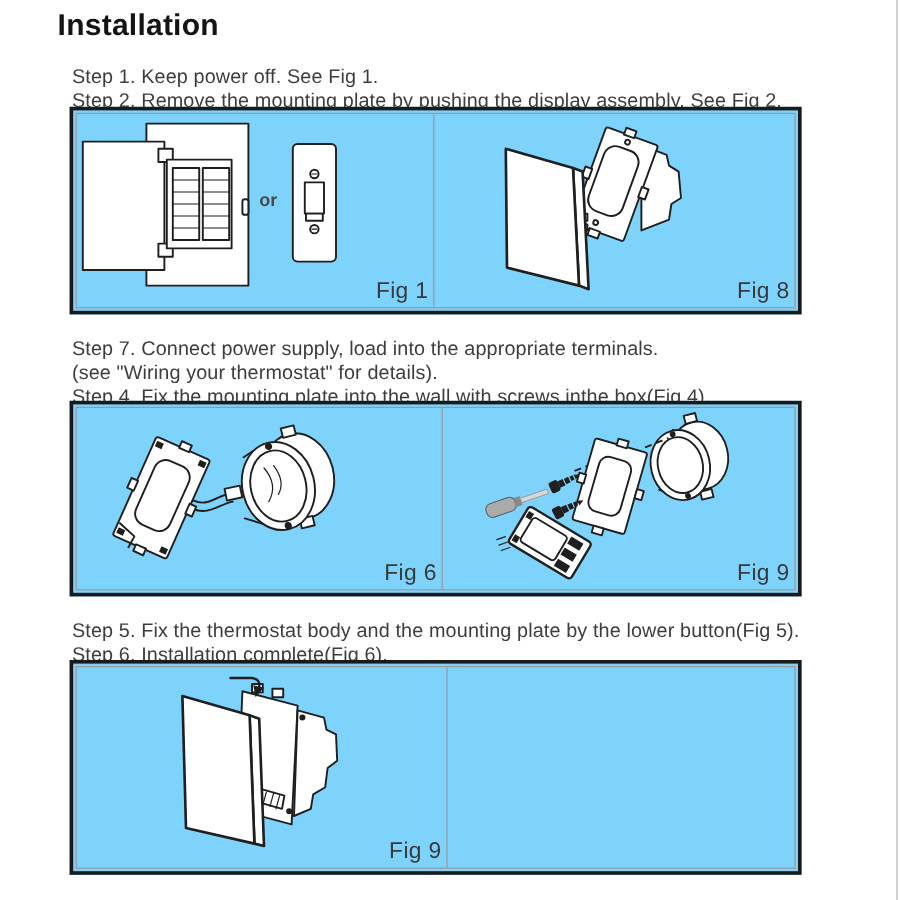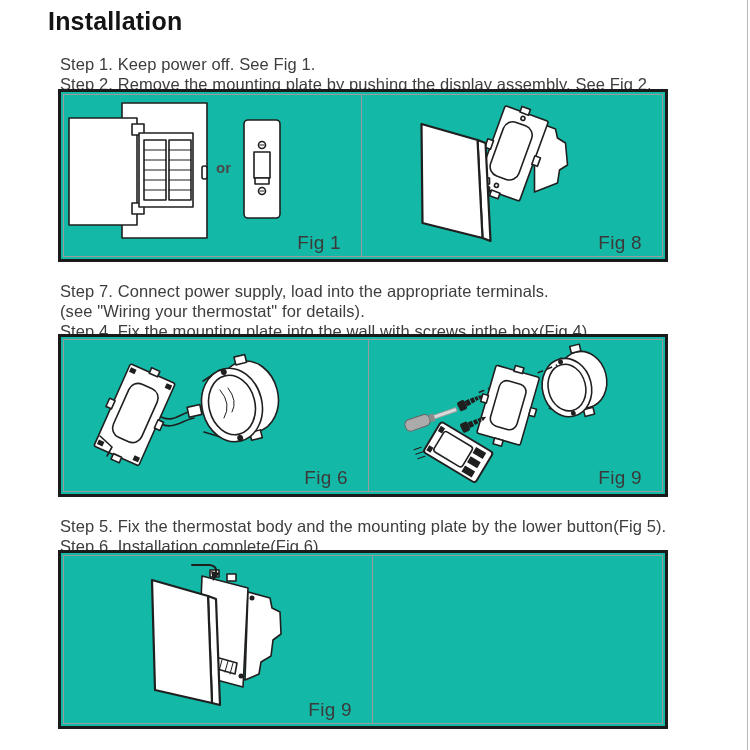--- a/index.html
+++ b/index.html
@@ -13,28 +13,28 @@
   .title{
     position:absolute;left:48px;top:7px;margin:0;
     font-size:25px;font-weight:700;color:#141414;letter-spacing:.2px;
   }
   .step{
     position:absolute;left:60px;white-space:nowrap;
     font-size:16.5px;color:#3d3d3d;letter-spacing:.1px;margin-top:16px;
   }
   .panel{
     position:absolute;left:58px;width:610px;box-sizing:border-box;
-    border:3px solid #1a1a1a;background:#14b8a6;
+    border:3px solid #1a1a1a;background:#7dd3fc;
   }
   .panel-inner{position:absolute;inset:2px;border:1px solid #9a9a9a;display:flex}
   .cell{position:relative;height:100%}
   .cell.grow{flex:1}
   .vdiv{width:1px;height:100%;background:#9a9a9a}
   .figlabel{
-    position:absolute;right:20px;bottom:2px;
+    position:absolute;right:4px;bottom:2px;
     font-size:19px;color:#3a3a3a;letter-spacing:.3px;
   }
   .or{
     position:absolute;left:152px;top:64px;
     font-size:15px;font-weight:600;color:#4a4a4a;
   }
   svg.draw{position:absolute;inset:0;width:100%;height:100%}
   .ln{fill:#ffffff;stroke:#1f1f1f;stroke-width:1.6;stroke-linejoin:round;stroke-linecap:round}
   .ln path{fill:none}
   .pnl{stroke-width:2.2}

